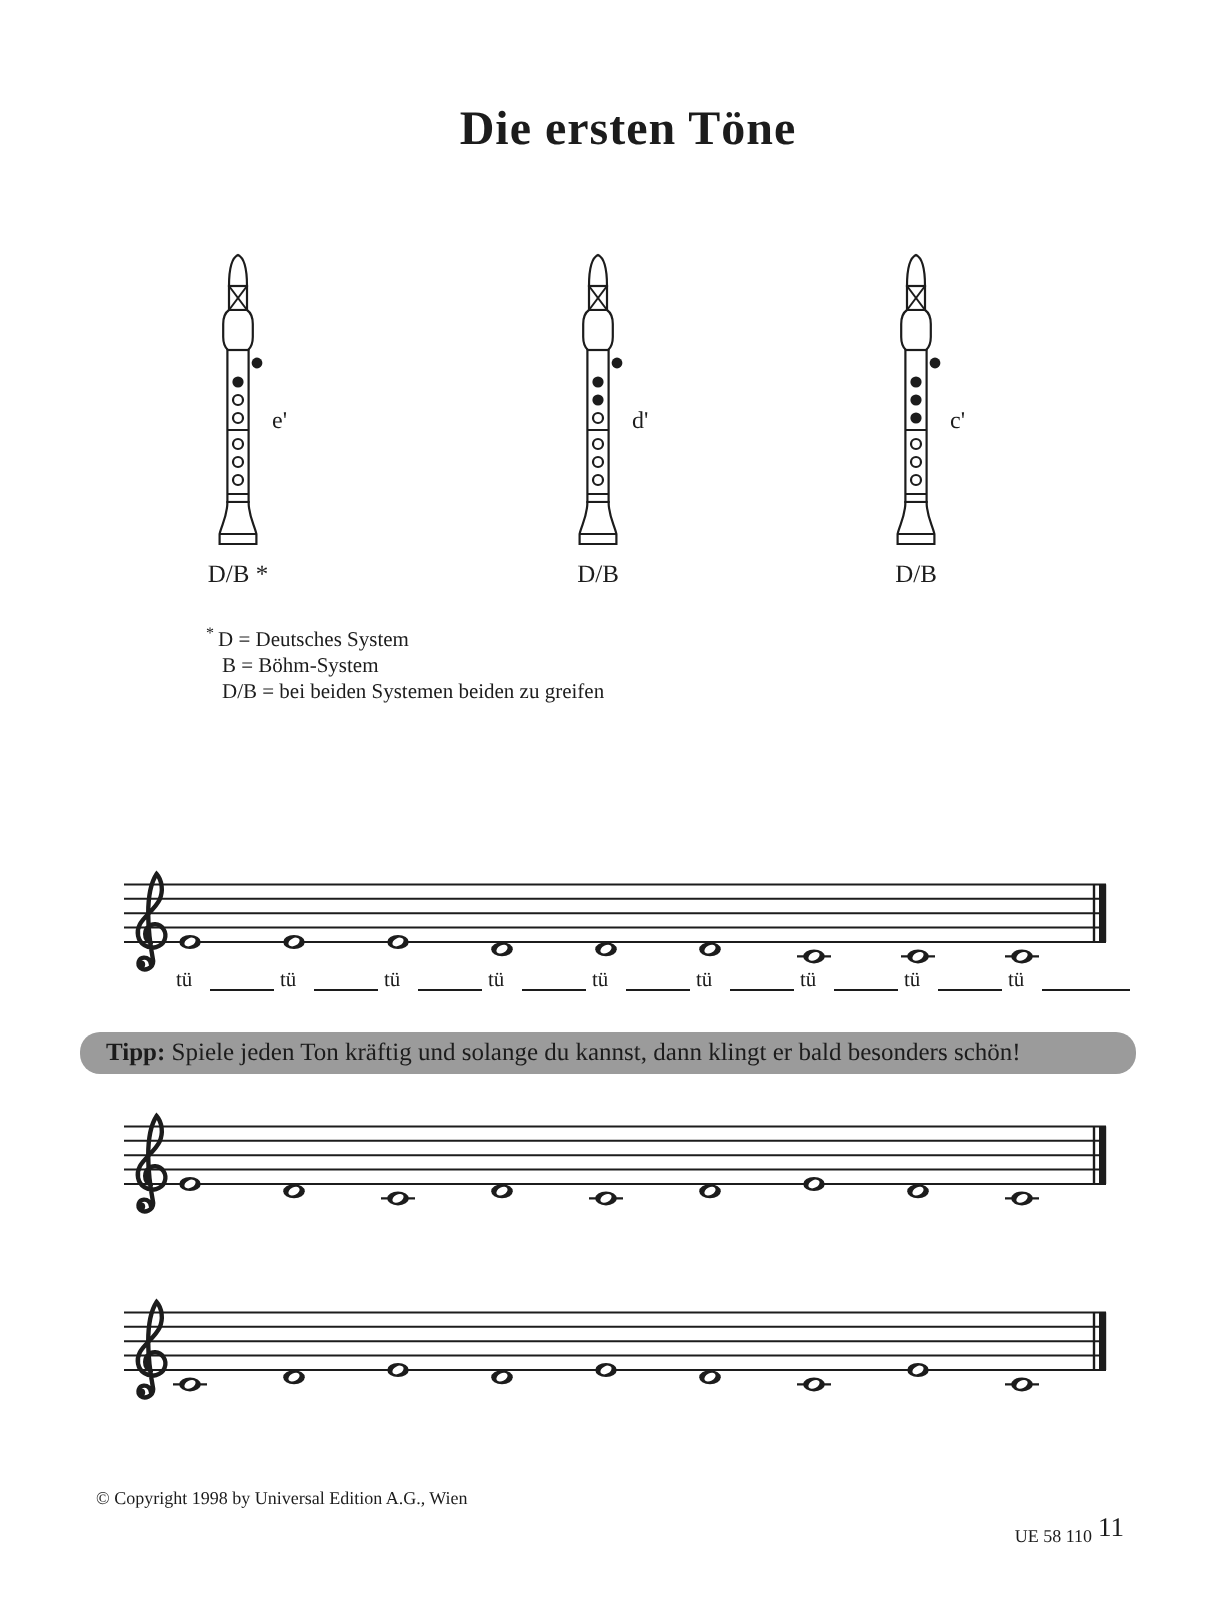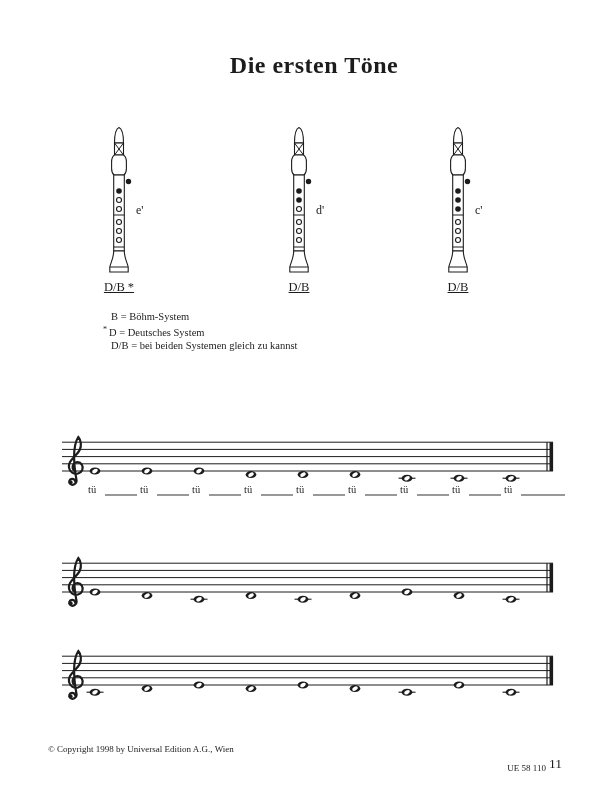--- a/index.html
+++ b/index.html
@@ -8,21 +8,21 @@
     font-family:"Liberation Serif","DejaVu Serif",serif;color:#1c1c1c;
     overflow:hidden;margin:0 auto;
   }
   .title{
     position:absolute;top:42px;left:0;width:608px;margin:10px;
     text-align:center;font-size:24px;font-weight:bold;letter-spacing:0.5px;
   }
   .chart{position:absolute;top:125px;width:110px;height:175px;}
   .chart svg{position:absolute;left:15px;top:0;}
   .pitch-label{position:absolute;left:72px;top:78px;font-size:12px;}
-  .system-label{position:absolute;left:0;top:155px;width:110px;text-align:center;font-size:12.5px;text-decoration:underline;}
+  .system-label{position:absolute;left:0;top:155px;width:110px;text-align:center;font-size:12.5px;}
   .footnote{position:absolute;left:103px;top:311px;font-size:10.5px;line-height:12.8px;}
   .footnote .fn-line{white-space:nowrap;}
   .footnote .fn-indent{padding-left:8px;}
   .footnote sup{font-size:8px;vertical-align:4px;padding-right:2px;}
   .staff-svg{position:absolute;left:0;}
   .tip-banner{
     position:absolute;left:40px;top:516px;width:528px;height:21px;
     background:#9b9b9b;border-radius:10px;
     font-size:12.5px;line-height:21px;padding-left:13px;box-sizing:border-box;
     white-space:nowrap;overflow:hidden;
@@ -103,23 +103,23 @@
         <circle cx="40" cy="84" r="2.8" fill="#1c1c1c"></circle>
         <circle cx="40" cy="97" r="2.5" fill="#fff" stroke="#1c1c1c" stroke-width="1.1"></circle>
         <circle cx="40" cy="106" r="2.5" fill="#fff" stroke="#1c1c1c" stroke-width="1.1"></circle>
         <circle cx="40" cy="115" r="2.5" fill="#fff" stroke="#1c1c1c" stroke-width="1.1"></circle>
       </svg>
     <div class="pitch-label">c'</div>
     <div class="system-label">D/B</div>
   </div>
 
   <div class="footnote">
+    <div class="fn-line"><sup>*</sup><span>D = Deutsches System</span></div>
     <div class="fn-line fn-indent">B = Böhm-System</div>
-    <div class="fn-line"><sup>*</sup><span>D = Deutsches System</span></div>
-    <div class="fn-line fn-indent">D/B = bei beiden Systemen gleich zu kannst</div>
+    <div class="fn-line fn-indent">D/B = bei beiden Systemen beiden zu greifen</div>
   </div>
 
   <svg class="staff-svg" style="top:419px;" width="608" height="84">
       <line x1="62" y1="52" x2="553" y2="52" stroke="#1c1c1c" stroke-width="1"></line>
       <line x1="62" y1="44.8" x2="553" y2="44.8" stroke="#1c1c1c" stroke-width="1"></line>
       <line x1="62" y1="37.6" x2="553" y2="37.6" stroke="#1c1c1c" stroke-width="1"></line>
       <line x1="62" y1="30.4" x2="553" y2="30.4" stroke="#1c1c1c" stroke-width="1"></line>
       <line x1="62" y1="23.2" x2="553" y2="23.2" stroke="#1c1c1c" stroke-width="1"></line>
       <g transform="translate(74,52)">
         <path d="M 2.6 9.5 C 2.6 13 -1.5 14.8 -3.7 13 C -5.7 11.2 -4.7 8 -2.1 7.8 C -0.1 7.7 1.2 9.2 1.5 11.2 M 2.6 9.5 C 1.1 1.5 0.1 -6.5 0.1 -14 C 0.1 -21.5 1.3 -29.5 4.3 -34 C 7.1 -30.8 7.7 -25.4 5.8 -21.2 C 3.5 -16.4 -1.9 -12.9 -4 -9 C -6 -5.2 -5.3 -0.7 -1.8 1.6 C 1.8 4 6.9 2.6 8.3 -1.1 C 9.7 -4.9 7.2 -8.7 3.6 -8.9 C 0.8 -9 -1.4 -6.8 -1.4 -4 C -1.4 -1.8 -0.1 -0.3 1.5 0.4" fill="none" stroke="#1c1c1c" stroke-width="2.2" stroke-linecap="round"></path>
@@ -179,20 +179,23 @@
       <text x="348" y="74" font-size="10.5px" font-family="&quot;Liberation Serif&quot;,&quot;DejaVu Serif&quot;,serif" fill="#1c1c1c">tü</text>
       <line x1="365" y1="76" x2="397" y2="76" stroke="#1c1c1c" stroke-width="0.9"></line>
       <text x="400" y="74" font-size="10.5px" font-family="&quot;Liberation Serif&quot;,&quot;DejaVu Serif&quot;,serif" fill="#1c1c1c">tü</text>
       <line x1="417" y1="76" x2="449" y2="76" stroke="#1c1c1c" stroke-width="0.9"></line>
       <text x="452" y="74" font-size="10.5px" font-family="&quot;Liberation Serif&quot;,&quot;DejaVu Serif&quot;,serif" fill="#1c1c1c">tü</text>
       <line x1="469" y1="76" x2="501" y2="76" stroke="#1c1c1c" stroke-width="0.9"></line>
       <text x="504" y="74" font-size="10.5px" font-family="&quot;Liberation Serif&quot;,&quot;DejaVu Serif&quot;,serif" fill="#1c1c1c">tü</text>
       <line x1="521" y1="76" x2="565" y2="76" stroke="#1c1c1c" stroke-width="0.9"></line>
     </svg>
 
+  <div class="tip-banner">
+    <b>Tipp:</b><span> Spiele jeden Ton kräftig und solange du kannst, dann klingt er bald besonders schön!</span>
+  </div>
 
   <svg class="staff-svg" style="top:540px;" width="608" height="70">
       <line x1="62" y1="52" x2="553" y2="52" stroke="#1c1c1c" stroke-width="1"></line>
       <line x1="62" y1="44.8" x2="553" y2="44.8" stroke="#1c1c1c" stroke-width="1"></line>
       <line x1="62" y1="37.6" x2="553" y2="37.6" stroke="#1c1c1c" stroke-width="1"></line>
       <line x1="62" y1="30.4" x2="553" y2="30.4" stroke="#1c1c1c" stroke-width="1"></line>
       <line x1="62" y1="23.2" x2="553" y2="23.2" stroke="#1c1c1c" stroke-width="1"></line>
       <g transform="translate(74,52)">
         <path d="M 2.6 9.5 C 2.6 13 -1.5 14.8 -3.7 13 C -5.7 11.2 -4.7 8 -2.1 7.8 C -0.1 7.7 1.2 9.2 1.5 11.2 M 2.6 9.5 C 1.1 1.5 0.1 -6.5 0.1 -14 C 0.1 -21.5 1.3 -29.5 4.3 -34 C 7.1 -30.8 7.7 -25.4 5.8 -21.2 C 3.5 -16.4 -1.9 -12.9 -4 -9 C -6 -5.2 -5.3 -0.7 -1.8 1.6 C 1.8 4 6.9 2.6 8.3 -1.1 C 9.7 -4.9 7.2 -8.7 3.6 -8.9 C 0.8 -9 -1.4 -6.8 -1.4 -4 C -1.4 -1.8 -0.1 -0.3 1.5 0.4" fill="none" stroke="#1c1c1c" stroke-width="2.2" stroke-linecap="round"></path>
         <circle cx="-3.4" cy="11.3" r="2" fill="#1c1c1c"></circle>

